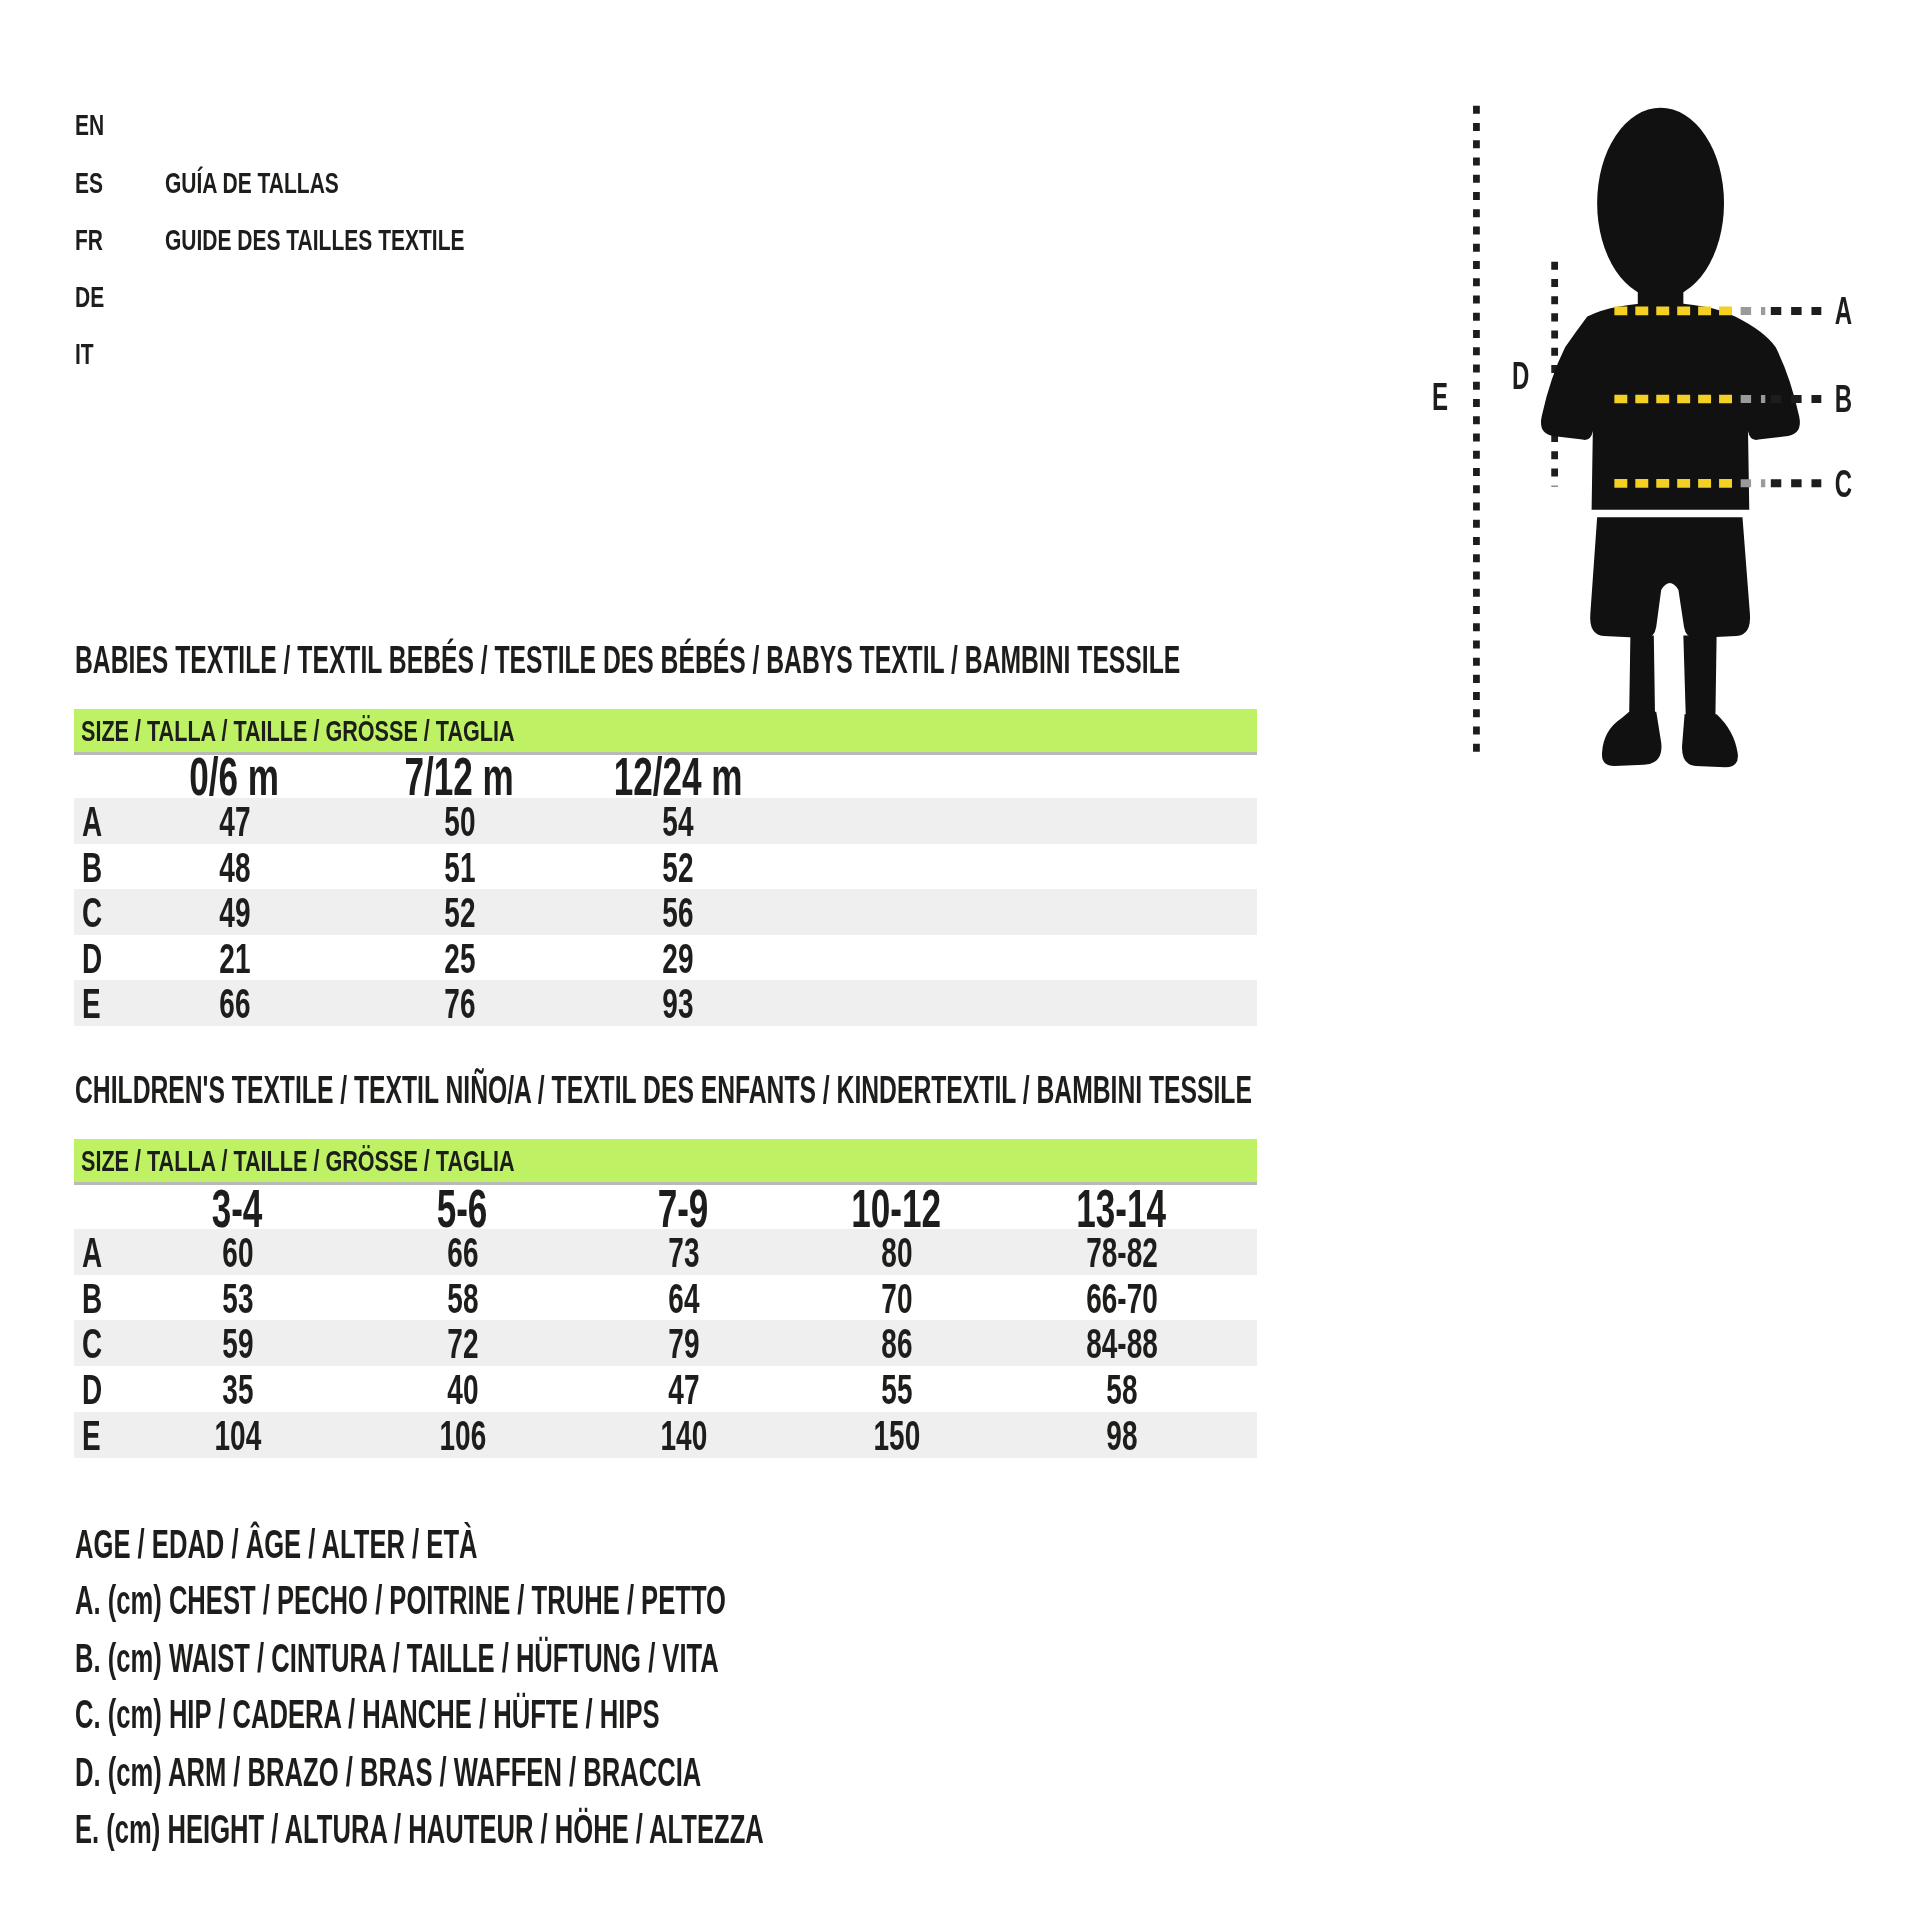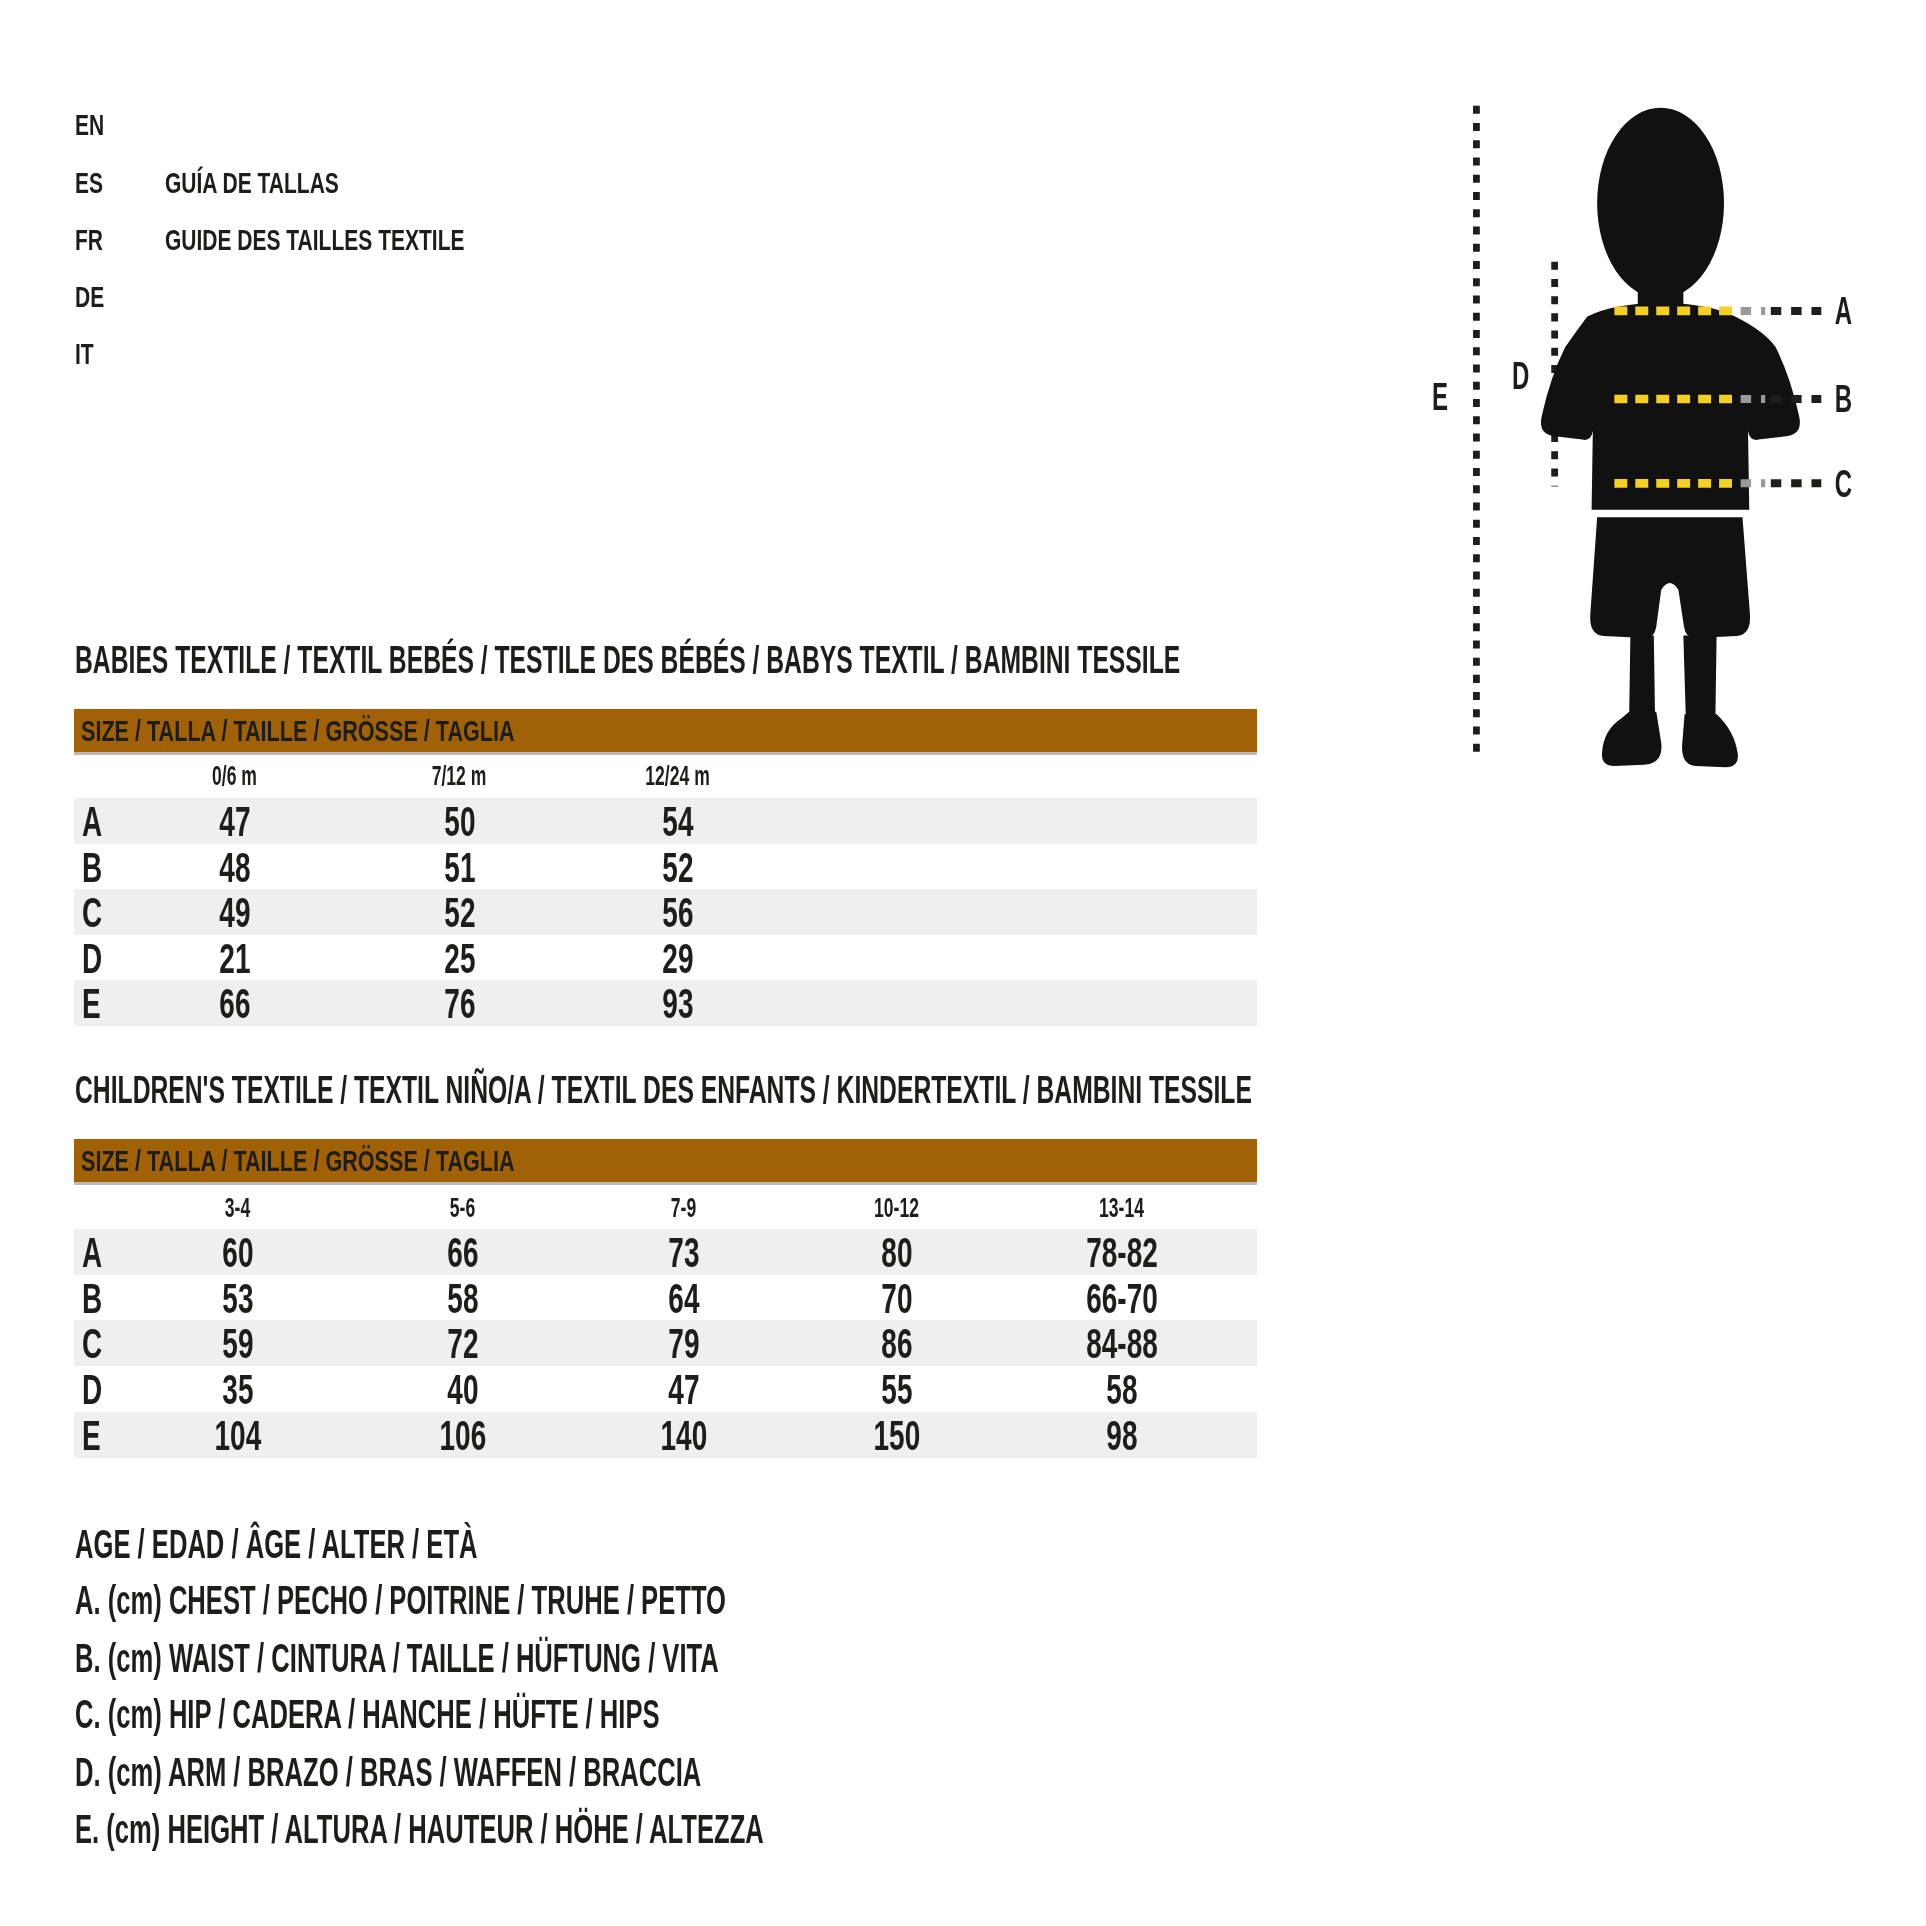--- a/index.html
+++ b/index.html
@@ -14,24 +14,24 @@
   .lang-line{position:absolute;left:0;width:863px;height:46px;line-height:46px;font-size:30px;}
   .lang-code{position:absolute;left:75px;}
   .lang-title{position:absolute;left:165px;}
   .lang-line .cx{transform:scaleX(0.70);}
 
   
   .sec-title{position:absolute;left:75px;height:46px;line-height:46px;font-size:38px;white-space:nowrap;}
 
   
   .size-bar{position:absolute;left:74px;width:1183px;height:43px;line-height:43px;
-            background:#a16207;border-bottom:3.1px solid #b9b9b9;font-size:30px;}
+            background:#bef264;border-bottom:3.1px solid #b9b9b9;font-size:30px;}
   .size-bar .cx{transform:scaleX(0.72);margin-left:7.4px;}
   .thead,.trow{position:absolute;left:74px;width:1183px;height:46px;line-height:46px;font-size:43px;}
-  .thead{height:43px;line-height:43px;font-size:27px;}
+  .thead{height:43px;line-height:43px;font-size:54px;}
   .stripe{background:#efefef;}
   .rlabel{position:absolute;left:8px;width:55px;text-align:left;height:100%;}
   .cell{position:absolute;text-align:center;height:100%;}
   
   .b-c0{left:62px;width:197px;} .b-c1{left:287px;width:197px;} .b-c2{left:505px;width:197px;}
   
   .c-c0{left:65px;width:197px;} .c-c1{left:290px;width:197px;} .c-c2{left:511px;width:197px;}
   .c-c3{left:724px;width:197px;} .c-c4{left:949px;width:197px;}
 
   

